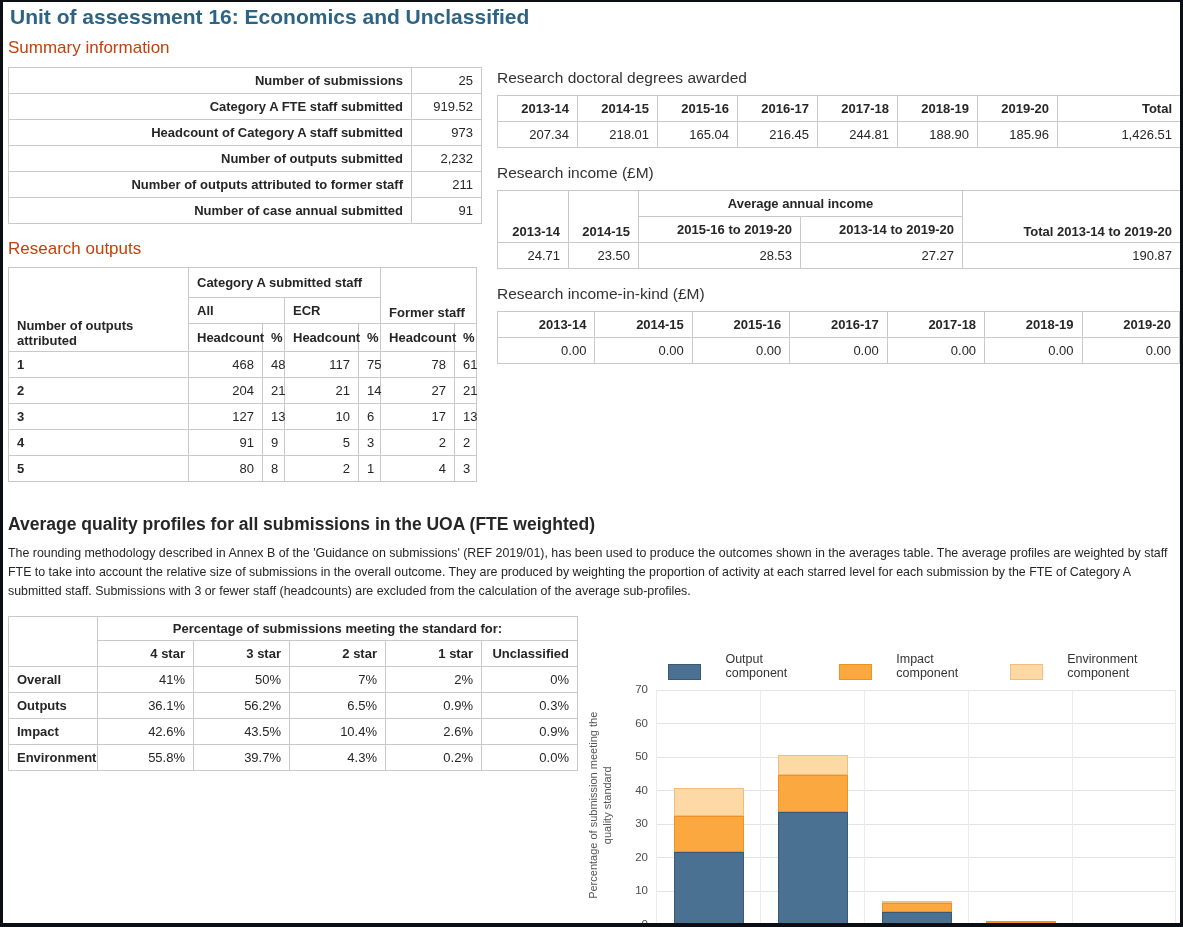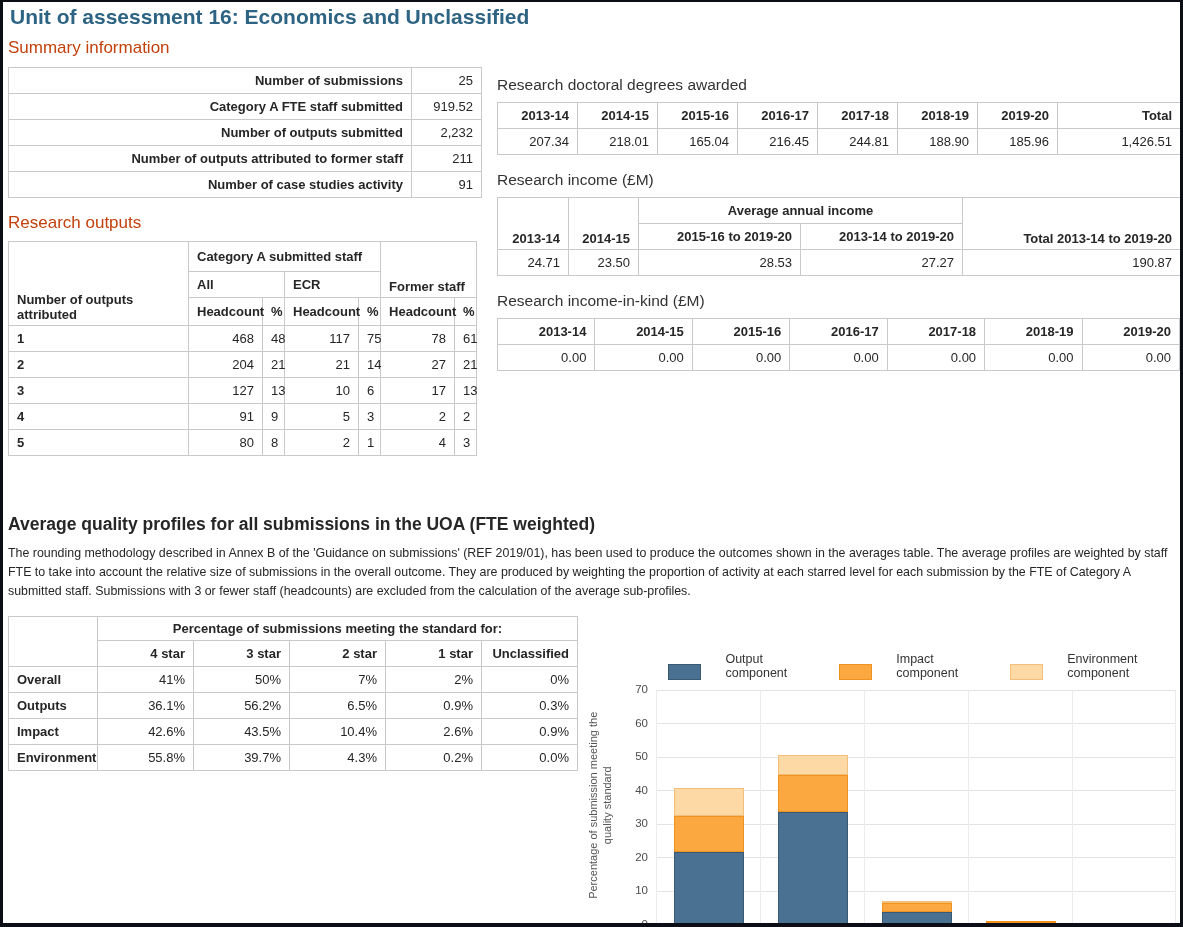--- a/index.html
+++ b/index.html
@@ -32,21 +32,21 @@
   .outputs-table thead th.vbottom { vertical-align:bottom; }
   .outputs-table tbody th { text-align:left; }
   .outputs-table tr.hdr1 th { height:30px; }
   .outputs-table tr.hdr3 th { height:28px; }
 
   
   .right-col { position:absolute; left:494px; top:62px; width:684px; }
   .right-col table { width:683px; margin-top:8px; }
   .right-col th, .right-col td { text-align:right; }
   .right-col h3 { margin-top:16px; }
-  .right-col h3:first-child { margin-top:12px; }
+  .right-col h3:first-child { margin-top:5px; }
   .income-table th.avg-hdr { text-align:center; }
   .income-table th.vbottom { vertical-align:bottom; }
 
   
   .bottom-section { position:absolute; left:5px; top:512px; width:1171px; }
   .bottom-section h2 { font-size:17.5px; }
   .note { margin-top:9px; font-size:12.4px; line-height:1.55; color:#262626; width:1171px; }
 
   .quality-table { position:absolute; left:5px; top:614px; width:569px; }
   .quality-table th.span-hdr { text-align:center; height:24px; }
@@ -87,29 +87,33 @@
       <tbody>
           <tr>
             <th>Number of submissions</th>
             <td>25</td>
           </tr>
           <tr>
             <th>Category A FTE staff submitted</th>
             <td>919.52</td>
           </tr>
           <tr>
+            <th>Headcount of Category A staff submitted</th>
+            <td>973</td>
+          </tr>
+          <tr>
             <th>Number of outputs submitted</th>
             <td>2,232</td>
           </tr>
           <tr>
             <th>Number of outputs attributed to former staff</th>
             <td>211</td>
           </tr>
           <tr>
-            <th>Number of case studies activity</th>
+            <th>Number of case annual submitted</th>
             <td>91</td>
           </tr>
         </tbody>
     </table>
 
     <h2 class="section outputs-heading">Research outputs</h2>
     <table class="outputs-table">
       <colgroup>
         <col style="width:180px">
           <col style="width:74px">

